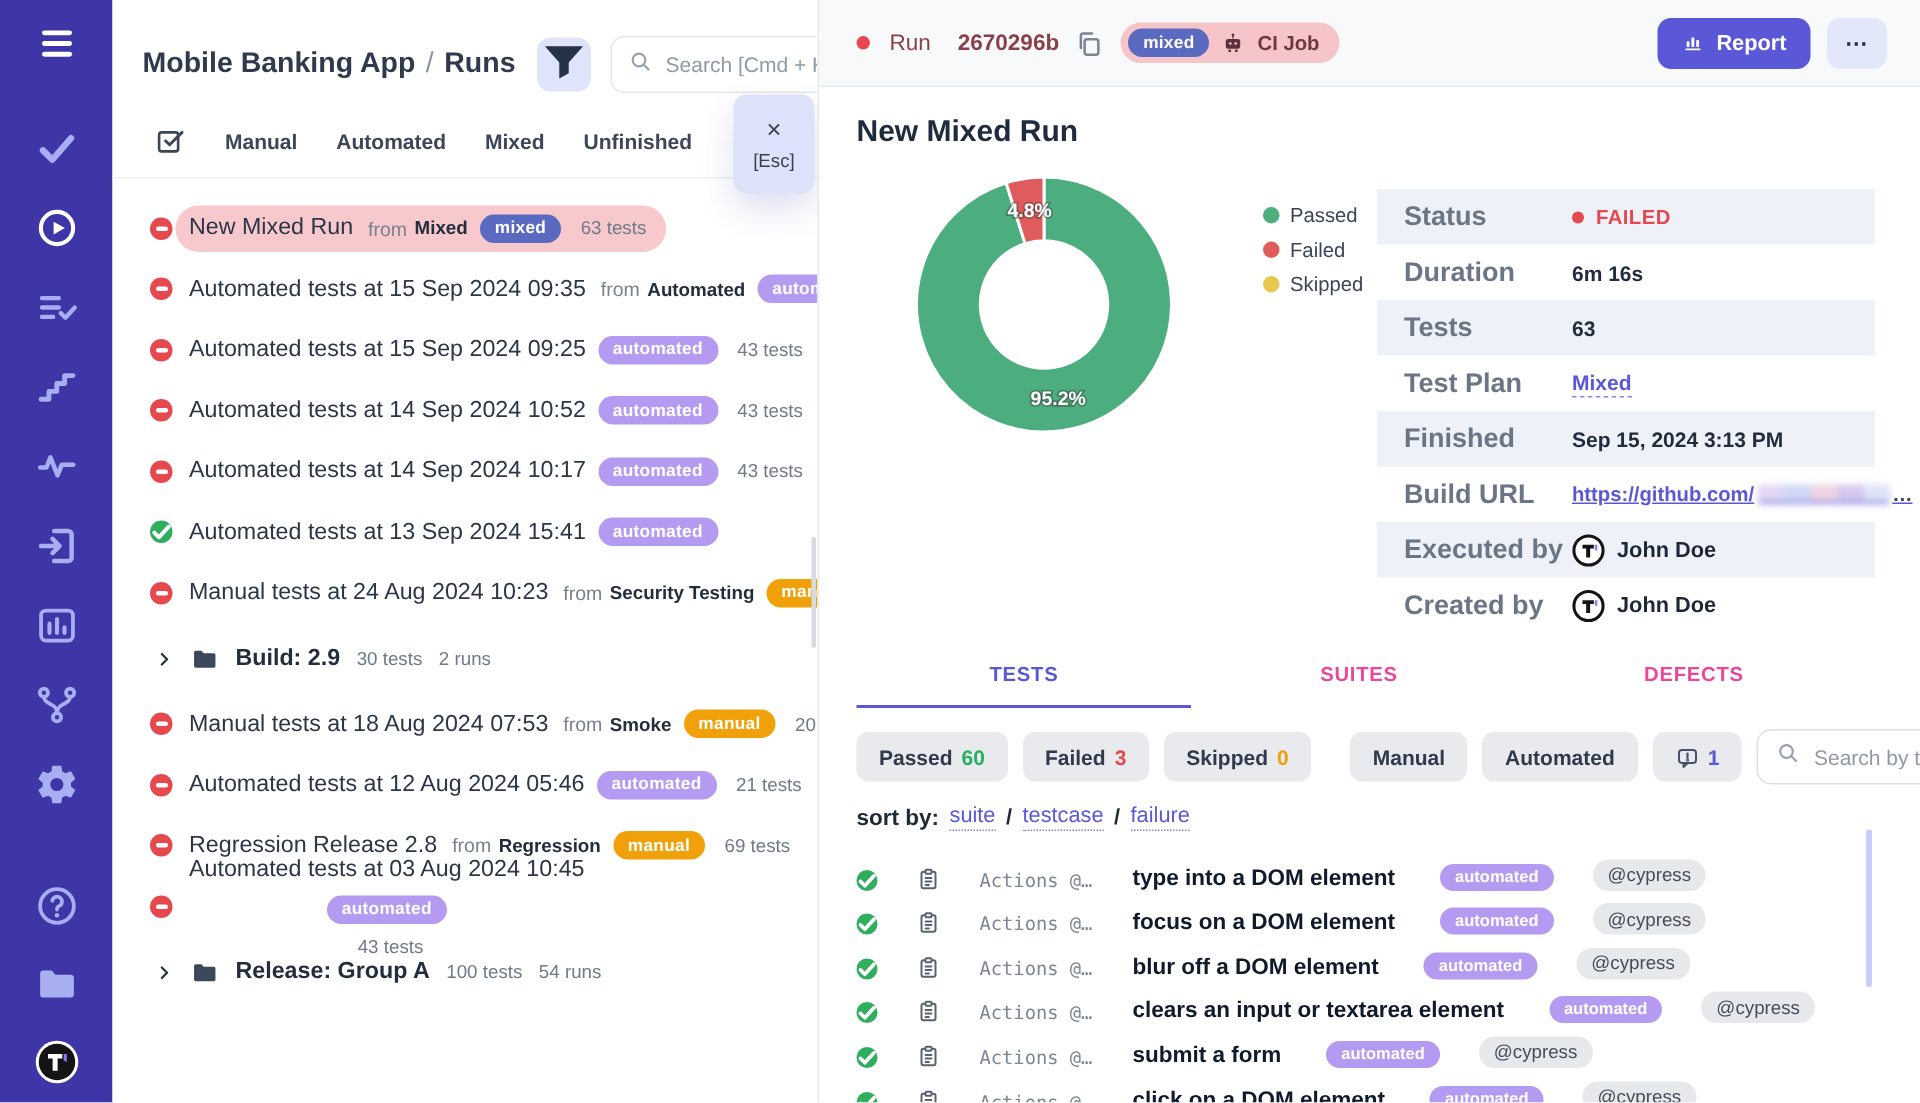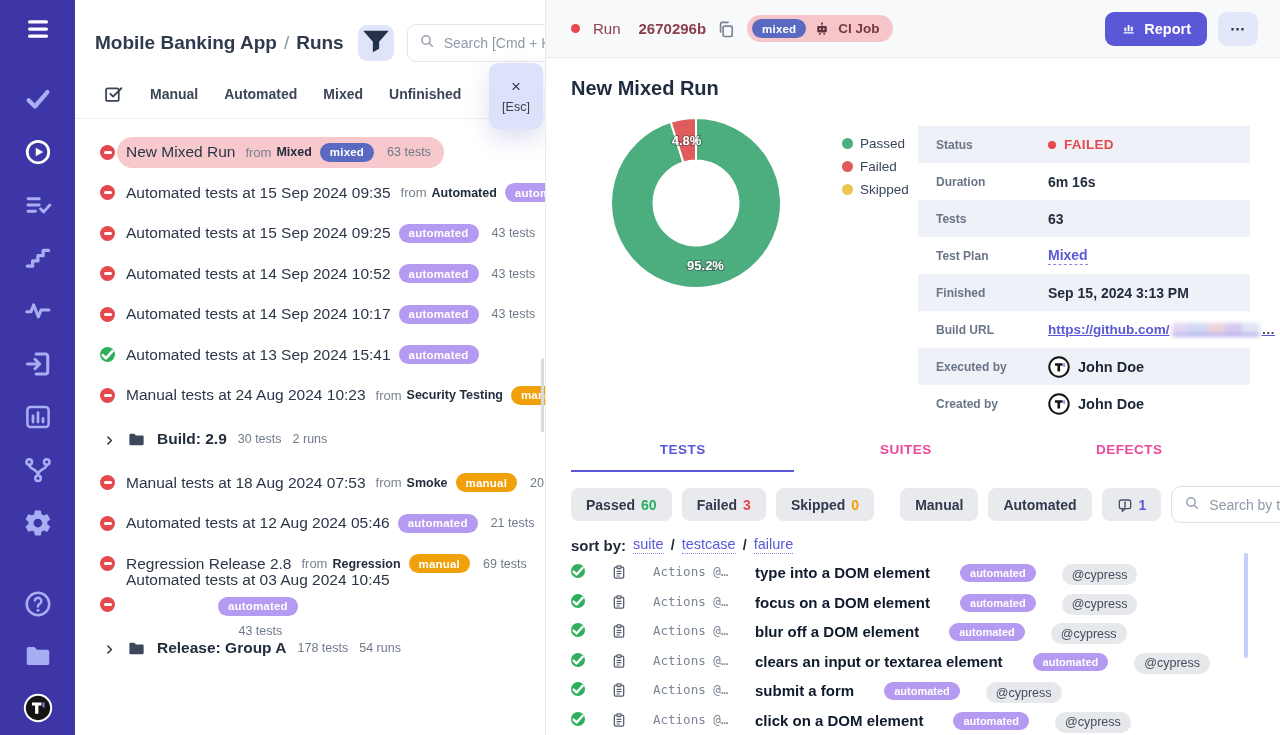--- a/index.html
+++ b/index.html
@@ -74,21 +74,21 @@
 
   .overview { display:flex; align-items:flex-start; margin-top:10px; height:312px; }
   .donut-wrap { width:200px; height:186px; margin-left:50px; position:relative; flex-shrink:0; }
   .legend { margin-left:46px; margin-top:26px; flex-shrink:0; }
   .legend-item { display:flex; align-items:center; gap:7px; margin-bottom:8px; cursor:pointer; }
   .legend-dot { width:11px; height:11px; border-radius:50%; }
   .legend-label { font-size:13.5px; color:#39455a; }
   .info-card { margin-left:auto; margin-right:30px; margin-top:16px; width:332px; }
   .info-row { display:flex; align-items:center; min-height:37px; padding-left:18px; }
   .info-row.alt { background:#eef1f8; }
-  .info-label { width:112px; font-size:12px; font-weight:700; color:#6a7586; flex-shrink:0; }
+  .info-label { width:112px; font-size:18px; font-weight:700; color:#6a7586; flex-shrink:0; }
   .info-value { font-size:14px; font-weight:600; color:#222d3d; display:flex; align-items:center; gap:8px; white-space:nowrap; }
   .status-dot { width:8px; height:8px; border-radius:50%; background:#e5484d; }
   .status-text { color:#e5484d; font-weight:700; font-size:13.5px; letter-spacing:.3px; }
   .plan-link { color:#5a58d6; border-bottom:1.5px dashed #8886e0; cursor:pointer; padding-bottom:1px; }
   .url-link { color:#5a58d6; font-size:13.5px; text-decoration:underline; cursor:pointer; display:flex; align-items:center;justify-content:center; }
   .redacted { display:inline-block; width:88px; height:13px; border-radius:2px; margin:0 1px 0 3px; background:linear-gradient(90deg,#e3d6f3 0 18%,#cfd8f5 18% 40%,#ecd3e0 40% 60%,#d6c8f0 60% 80%,#dfe3f6 80% 100%); filter:blur(2px); border-bottom:2px solid #8a88e2; }
   .url-suffix { color:#3a3f4b; }
   .avatar { width:22px; height:22px; flex-shrink:0; }
   .user-name { font-size:14.5px; font-weight:600; color:#1c2737; }
 
@@ -105,21 +105,21 @@
   .title-search { margin-left:auto; margin-right:-38px; display:flex; align-items:center; gap:9px; height:37px; flex:0 0 172px; border:1.5px solid #dadfe8; border-radius:10px; padding:0 12px; background:#fff; }
   .title-search input { border:none; outline:none; font-size:14px; width:110px; font-family:inherit; color:#334; background:transparent; }
   .title-search input::placeholder { color:#8f99a8; }
 
   .sort-row { margin:13px 0 0 25px; font-size:14.5px; color:#1f2937; display:flex; align-items:center; gap:7px; }
   .sort-label { font-weight:700; font-size:15px; }
   .sort-link { color:#5a58d6; border-bottom:1.5px dotted #8886e0; cursor:pointer; padding-bottom:1px; }
   .sort-sep { color:#1f2937; font-weight:600; }
 
   .tests-list { margin:10px 0 0 25px; }
-  .test-row { display:flex; align-items:flex-start; height:29.6px; gap:26px; white-space:nowrap; cursor:pointer; }
+  .test-row { display:flex; align-items:flex-end; height:29.6px; gap:26px; white-space:nowrap; cursor:pointer; }
   .test-row .sticon { width:14px; height:14px; margin-right:0; }
   .clip-ic { width:16px; height:16px; color:#5a6270; flex-shrink:0; }
   .test-prefix { font-family:"DejaVu Sans Mono",monospace; font-size:12.5px; color:#7c8694; width:76px; flex-shrink:0; }
   .test-title { font-size:15px; font-weight:600; color:#0f1b2d; margin-right:4px; }
   .tag-auto { font-size:11px; font-weight:600; color:#fff; background:#b49af0; padding:3px 10px; border-radius:10px; }
   .tag-gray { font-size:12.5px; color:#434d5c; background:#e7e8ec; padding:3.5px 10px; border-radius:11px; }
   .right-thumb { position:absolute; right:32px; top:553px; width:4px; height:105px; background:#c5cdf8; border-radius:2px; }
 
   .dlabel { font-weight:700; font-size:13px; fill:#fff; paint-order:stroke; stroke:rgba(60,60,60,.45); stroke-width:2.2px; }
 </style>
@@ -353,21 +353,21 @@
           </div>
         </div>
         <div class="folder-row">
           <span class="chev"><svg viewBox="0 0 24 24" fill="none" stroke="currentColor" stroke-width="2.3" stroke-linecap="round" stroke-linejoin="round" style="width:100%;height:100%">
               <path d="M9 5.5l6.5 6.5L9 18.5" stroke-width="2.8"></path>
             </svg></span>
           <span class="fold-ic"><svg viewBox="0 0 24 24" fill="none" stroke="currentColor" stroke-width="2.3" stroke-linecap="round" stroke-linejoin="round" style="width:100%;height:100%">
               <path fill="currentColor" stroke="none" d="M3 6.3c0-.8.7-1.5 1.5-1.5h4.7l2 2.2h8.3c.8 0 1.5.7 1.5 1.5v9.2c0 .8-.7 1.5-1.5 1.5h-15A1.5 1.5 0 013 17.7z"></path>
             </svg></span>
           <span class="ftitle">Release: Group A</span>
-          <span class="fcount">178 tests</span>
+          <span class="fcount">100 tests</span>
           <span class="fcount">54 runs</span>
         </div>
       </div>
     <div class="left-thumb"></div>
   </section>
 
   <section class="right-panel">
     <div class="topbar">
       <span class="dot"></span>
       <span class="run-label">Run</span>

